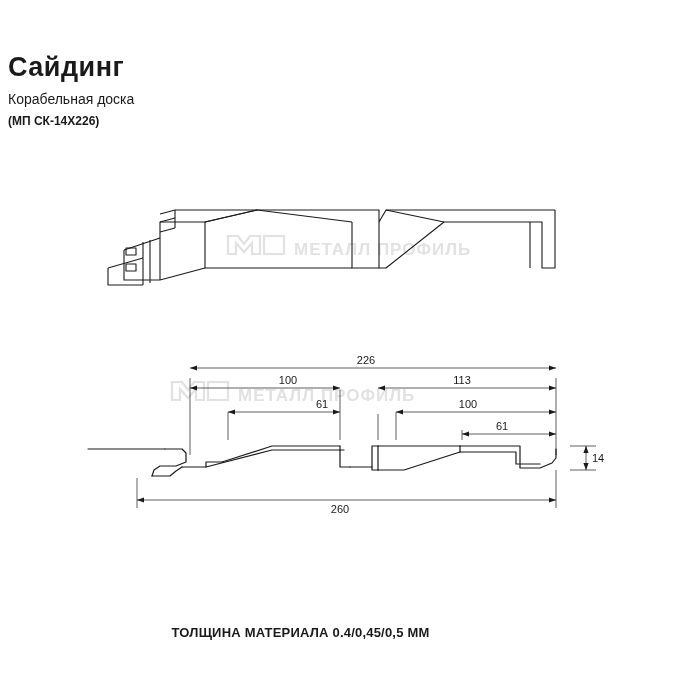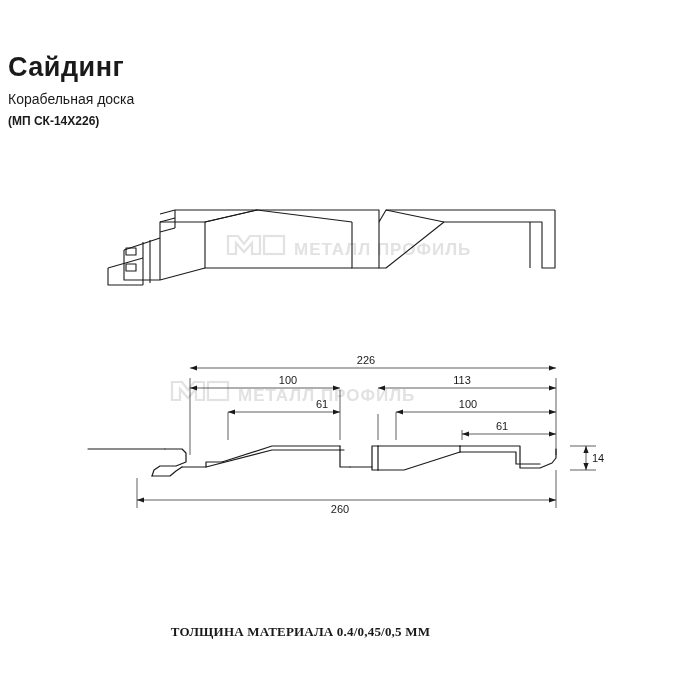--- a/index.html
+++ b/index.html
@@ -47,21 +47,20 @@
   }
   .footer-note {
     position: absolute;
     bottom: 60px;
     left: 0;
     width: 601px;
     text-align: center;
     font-size: 13px;
     font-weight: bold;
     letter-spacing: 0.2px;
-    font-family: Liberation Serif, serif;
   }
   svg.draw {
     position: absolute;
     top: 0;
     left: 0;
   }
   .wm-text {
     font-family: "Liberation Sans", sans-serif;
     font-size: 17px;
     font-weight: bold;

